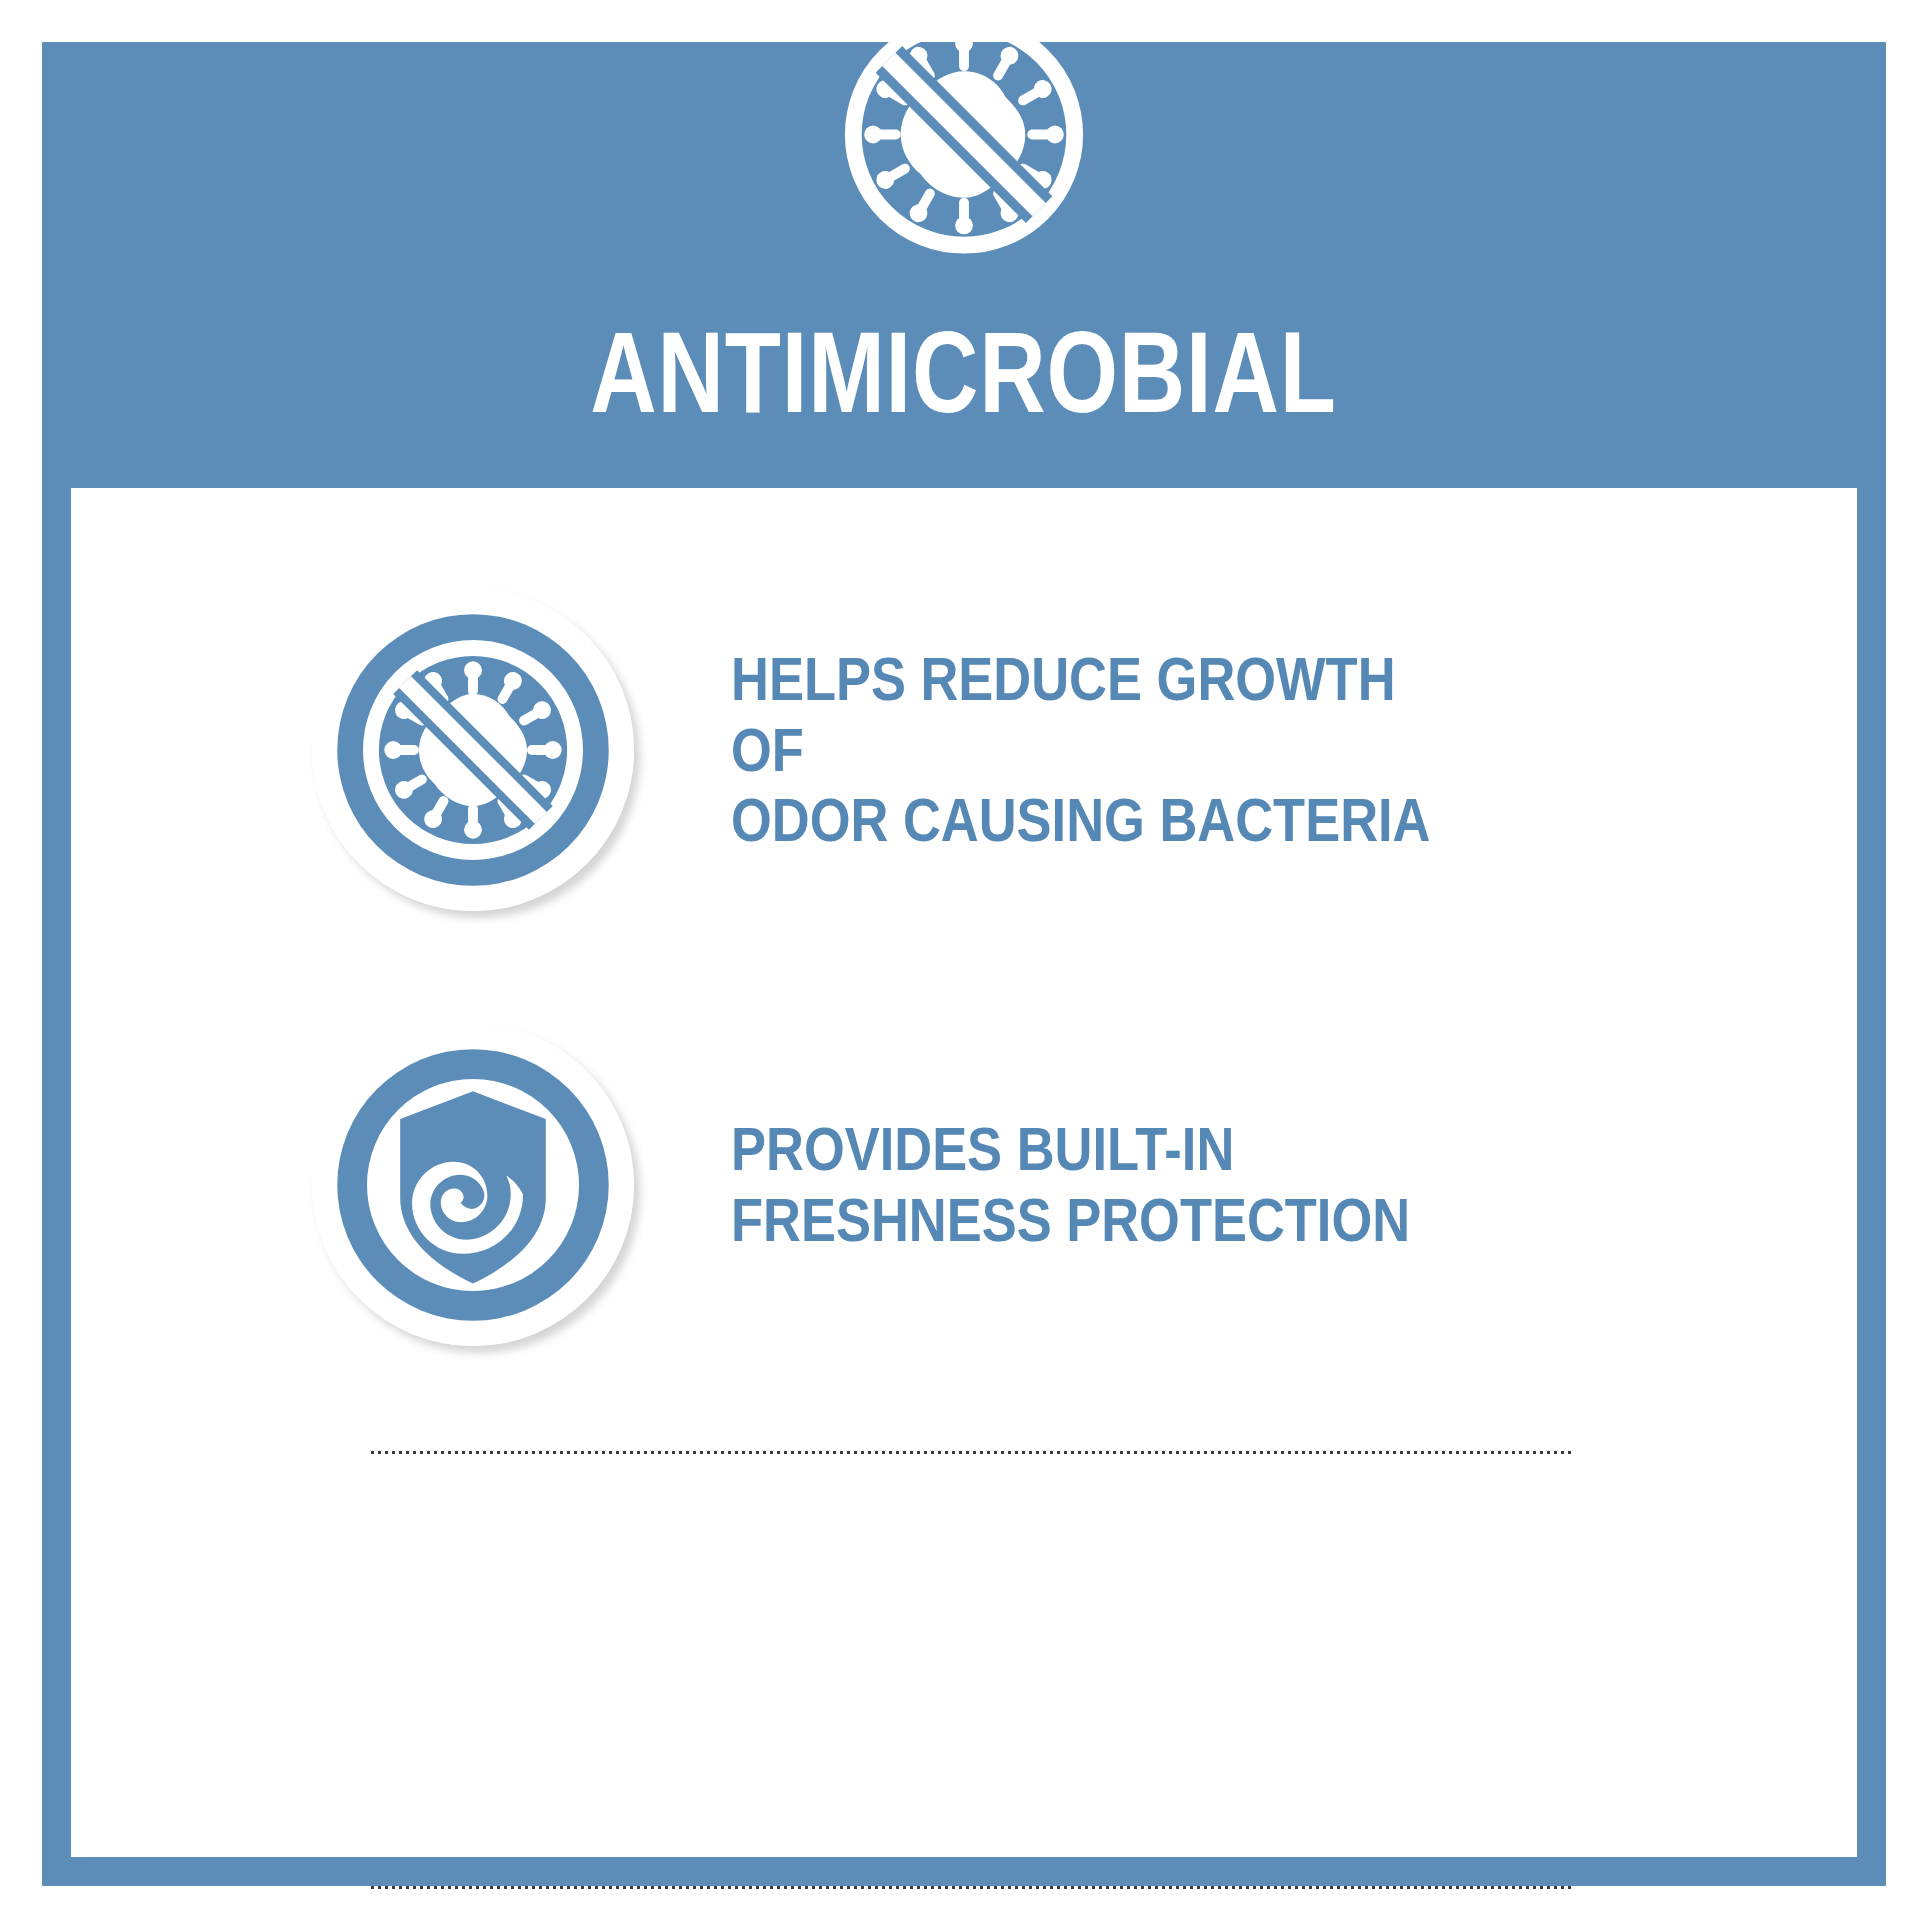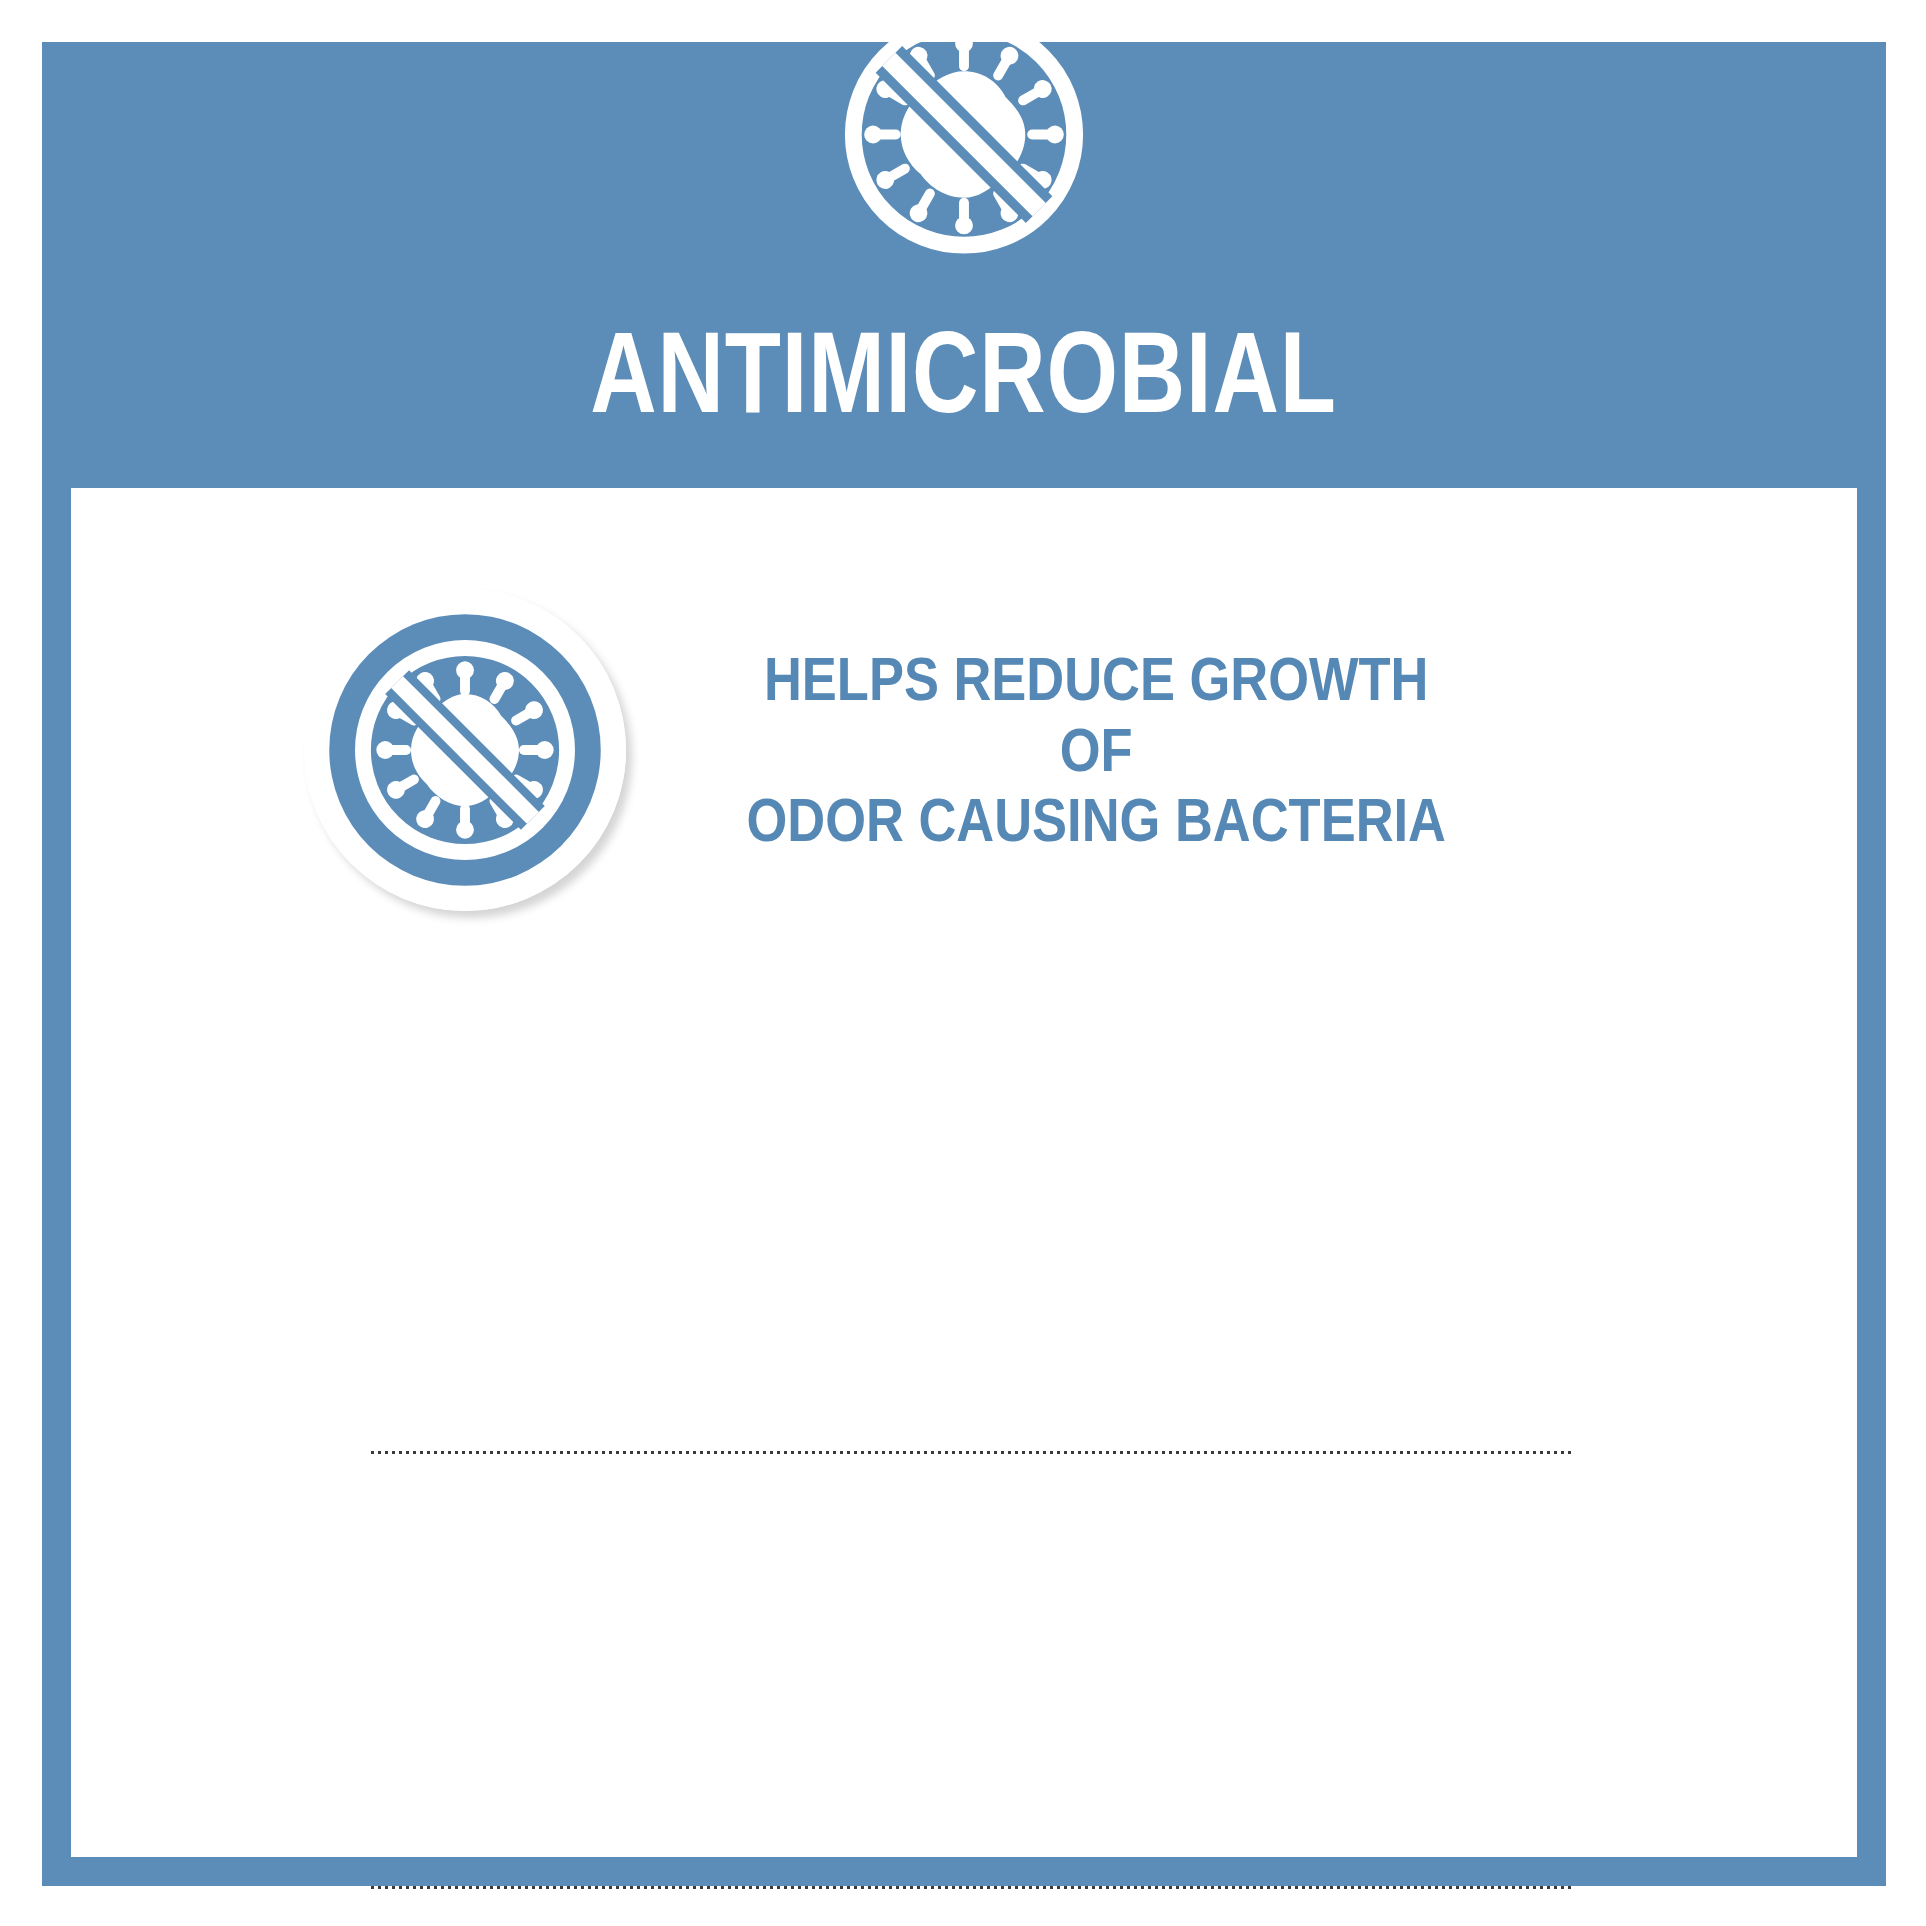--- a/index.html
+++ b/index.html
@@ -104,26 +104,25 @@
   .rows {
     position: absolute;
     left: 0; top: 487px;
     width: 1927px;
     height: 1370px;
     z-index: 3;
   }
 
   .row {
     position: absolute;
-    left: 304px;
+    left: 312px;
     width: 1287px;
     height: 416px;
     display: flex;
     align-items: center;
-    text-align: center;
   }
   .row-1 { top: 55px;  }
   .row-2 { top: 490px; }
   .row-3 { top: 924px; }
 
   .badge {
     position: relative;
     width: 322px;
     height: 322px;
     flex: 0 0 322px;
@@ -338,19 +337,62 @@
 
           <circle cx="162.5" cy="162.5" r="137" fill="#5B8DB8" mask="url(#m1)"></circle>
         </svg>
       </div>
       <div class="row-text">HELPS REDUCE GROWTH OF
 ODOR CAUSING BACTERIA</div>
     </div>
 
     <div class="divider divider-1"></div>
 
+    <div class="row row-2">
+      <div class="badge">
+        <svg viewBox="0 0 325 325" xmlns="http://www.w3.org/2000/svg">
+          <defs>
+            <mask id="m2">
+              <rect x="0" y="0" width="325" height="325" fill="#fff"></rect>
+
+              <circle cx="162.5" cy="162.5" r="107" fill="#000"></circle>
+
+              <path d="M162.5 68
+                       L 236 96
+                       L 236 175
+                       C 236 216 200 244 162.5 262
+                       C 125 244 89 216 89 175
+                       L 89 96 Z" fill="#fff"></path>
+
+              <path d="M213 172
+                       C 213 206 186 232 152 232
+                       C 124 232 101 209 101 181
+                       C 101 158 120 139 143 139
+                       C 162 139 177 154 177 173
+                       C 177 188 165 200 150 200
+                       C 139 200 130 191 130 180
+                       C 130 172 136 166 144 166
+                       C 149 166 153 170 153 175
+                       C 153 177 152 179 150 180
+                       C 153 185 159 188 165 186
+                       C 172 183 176 175 173 168
+                       C 168 156 155 150 143 153
+                       C 127 157 117 172 120 188
+                       C 124 208 143 221 163 217
+                       C 188 212 204 189 200 164
+                       C 199 160 198 157 196 153
+                       C 203 157 209 164 213 172 Z" fill="#000"></path>
+            </mask>
+          </defs>
+          <circle cx="162.5" cy="162.5" r="162.5" fill="#ffffff"></circle>
+          <circle cx="162.5" cy="162.5" r="137" fill="#5B8DB8" mask="url(#m2)"></circle>
+        </svg>
+      </div>
+      <div class="row-text">PROVIDES BUILT-IN
+FRESHNESS PROTECTION</div>
+    </div>
 
     <div class="divider divider-2"></div>
 
 
   </div>
 </div>
 
 
 </body></html>

